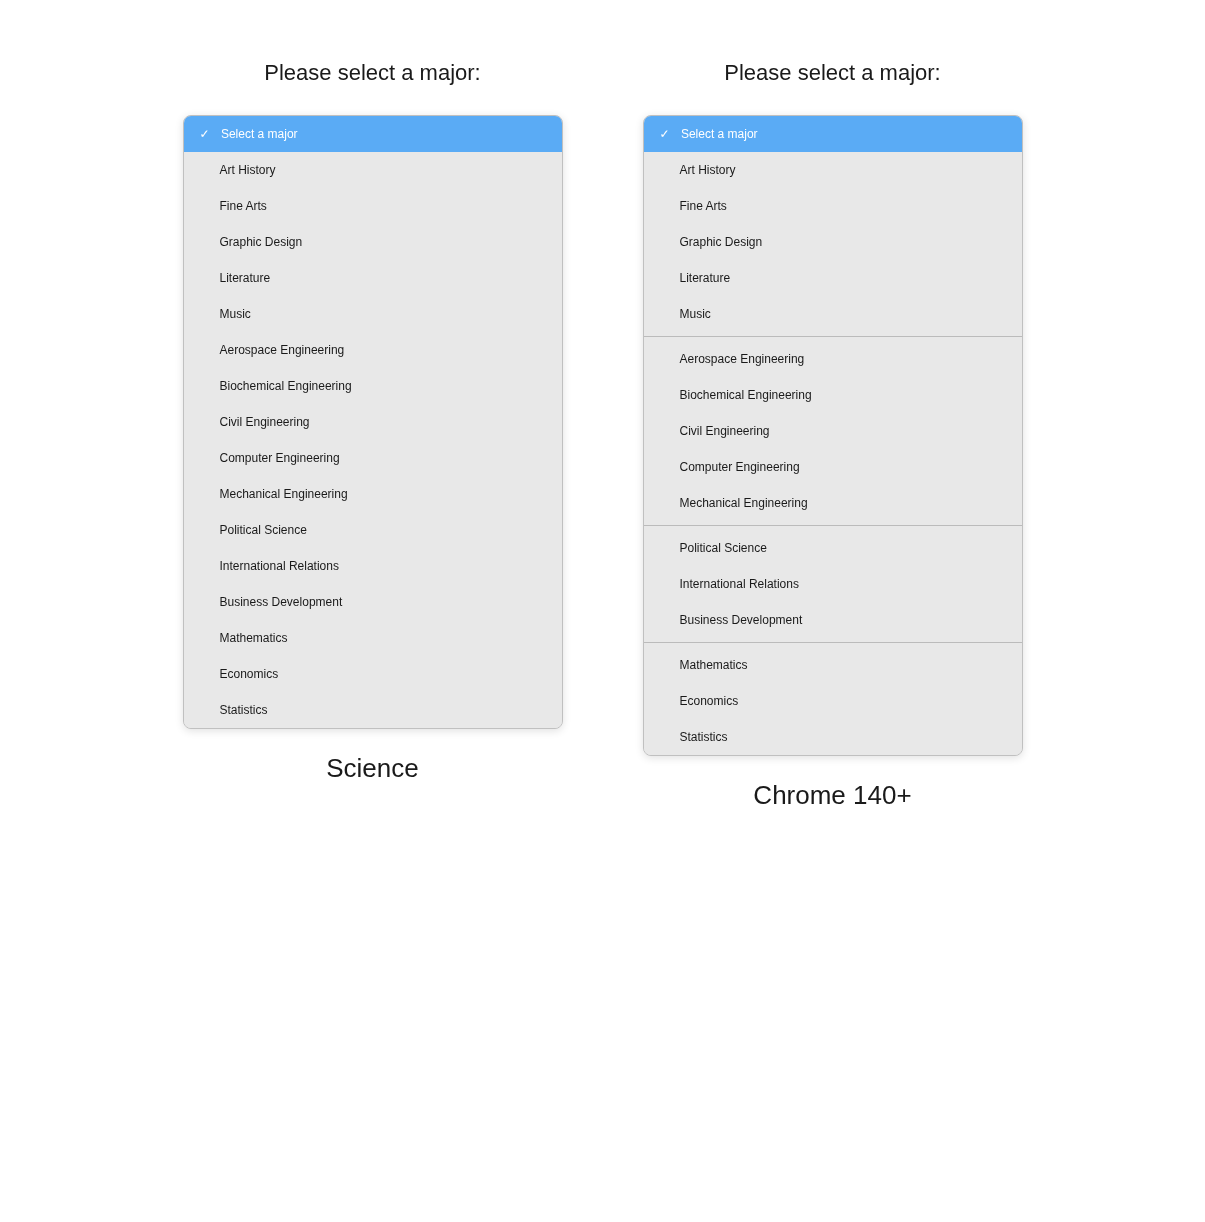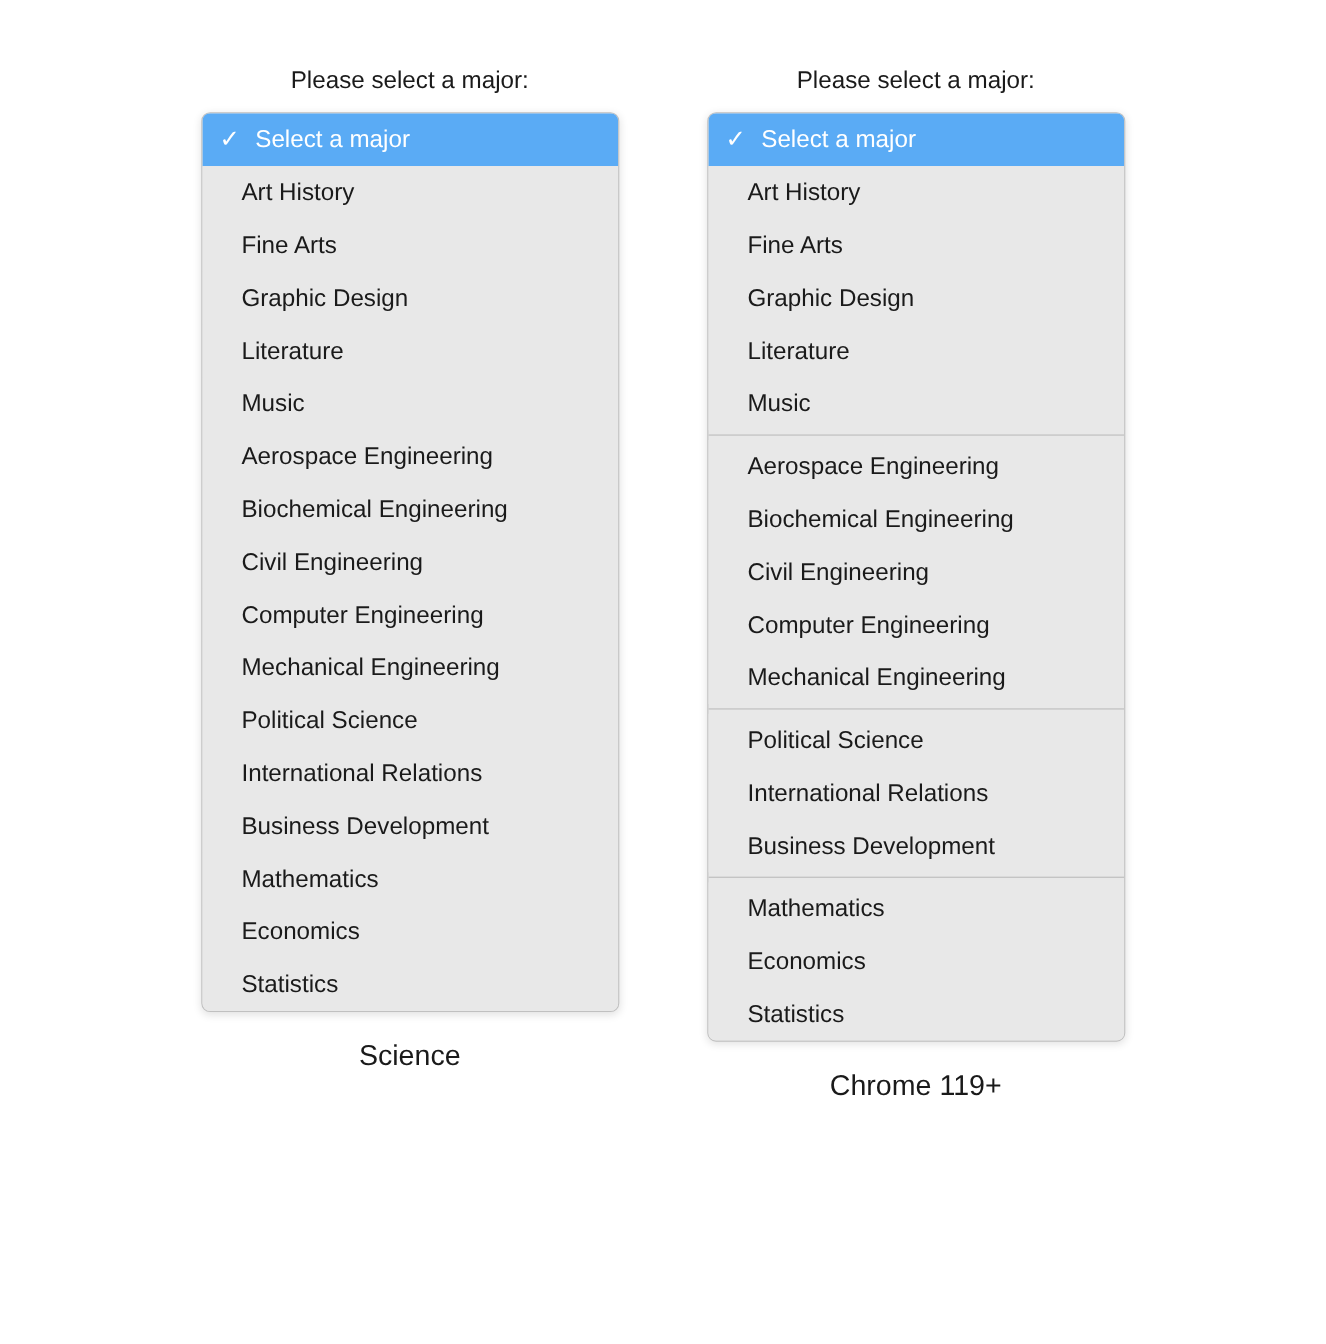--- a/index.html
+++ b/index.html
@@ -28,36 +28,36 @@
       display: flex;
       flex-direction: column;
       align-items: center;
       gap: 10px;
     }
 
     .label {
       font-size: 22px;
       font-weight: 500;
       color: #1a1a1a;
-      margin-bottom: 6px;
+      margin-bottom: 19px;
       text-align: center;
     }
 
     .dropdown-box {
       background: #e8e8e8;
       border: 1px solid #c0c0c0;
       border-radius: 8px;
       overflow: hidden;
       width: 380px;
       box-shadow: 0 2px 8px rgba(0,0,0,0.12);
     }
 
     .dropdown-item {
       padding: 11px 18px 11px 36px;
-      font-size: 22px;
+      font-size: 12px;
       color: #1a1a1a;
       background: #e8e8e8;
       cursor: pointer;
       position: relative;
     }
 
     .dropdown-item.selected {
       background: #5aabf5;
       color: #ffffff;
       padding-left: 16px;
@@ -168,16 +168,16 @@
       <div class="dropdown-item">International Relations</div>
       <div class="dropdown-item">Business Development</div>
 
       <div class="divider"></div>
 
       <div class="dropdown-item">Mathematics</div>
       <div class="dropdown-item">Economics</div>
       <div class="dropdown-item">Statistics</div>
     </div>
 
-    <div class="caption">Chrome 119+</div>
+    <div class="caption">Chrome 140+</div>
   </div>
 
 </div>
 
 </body></html>

